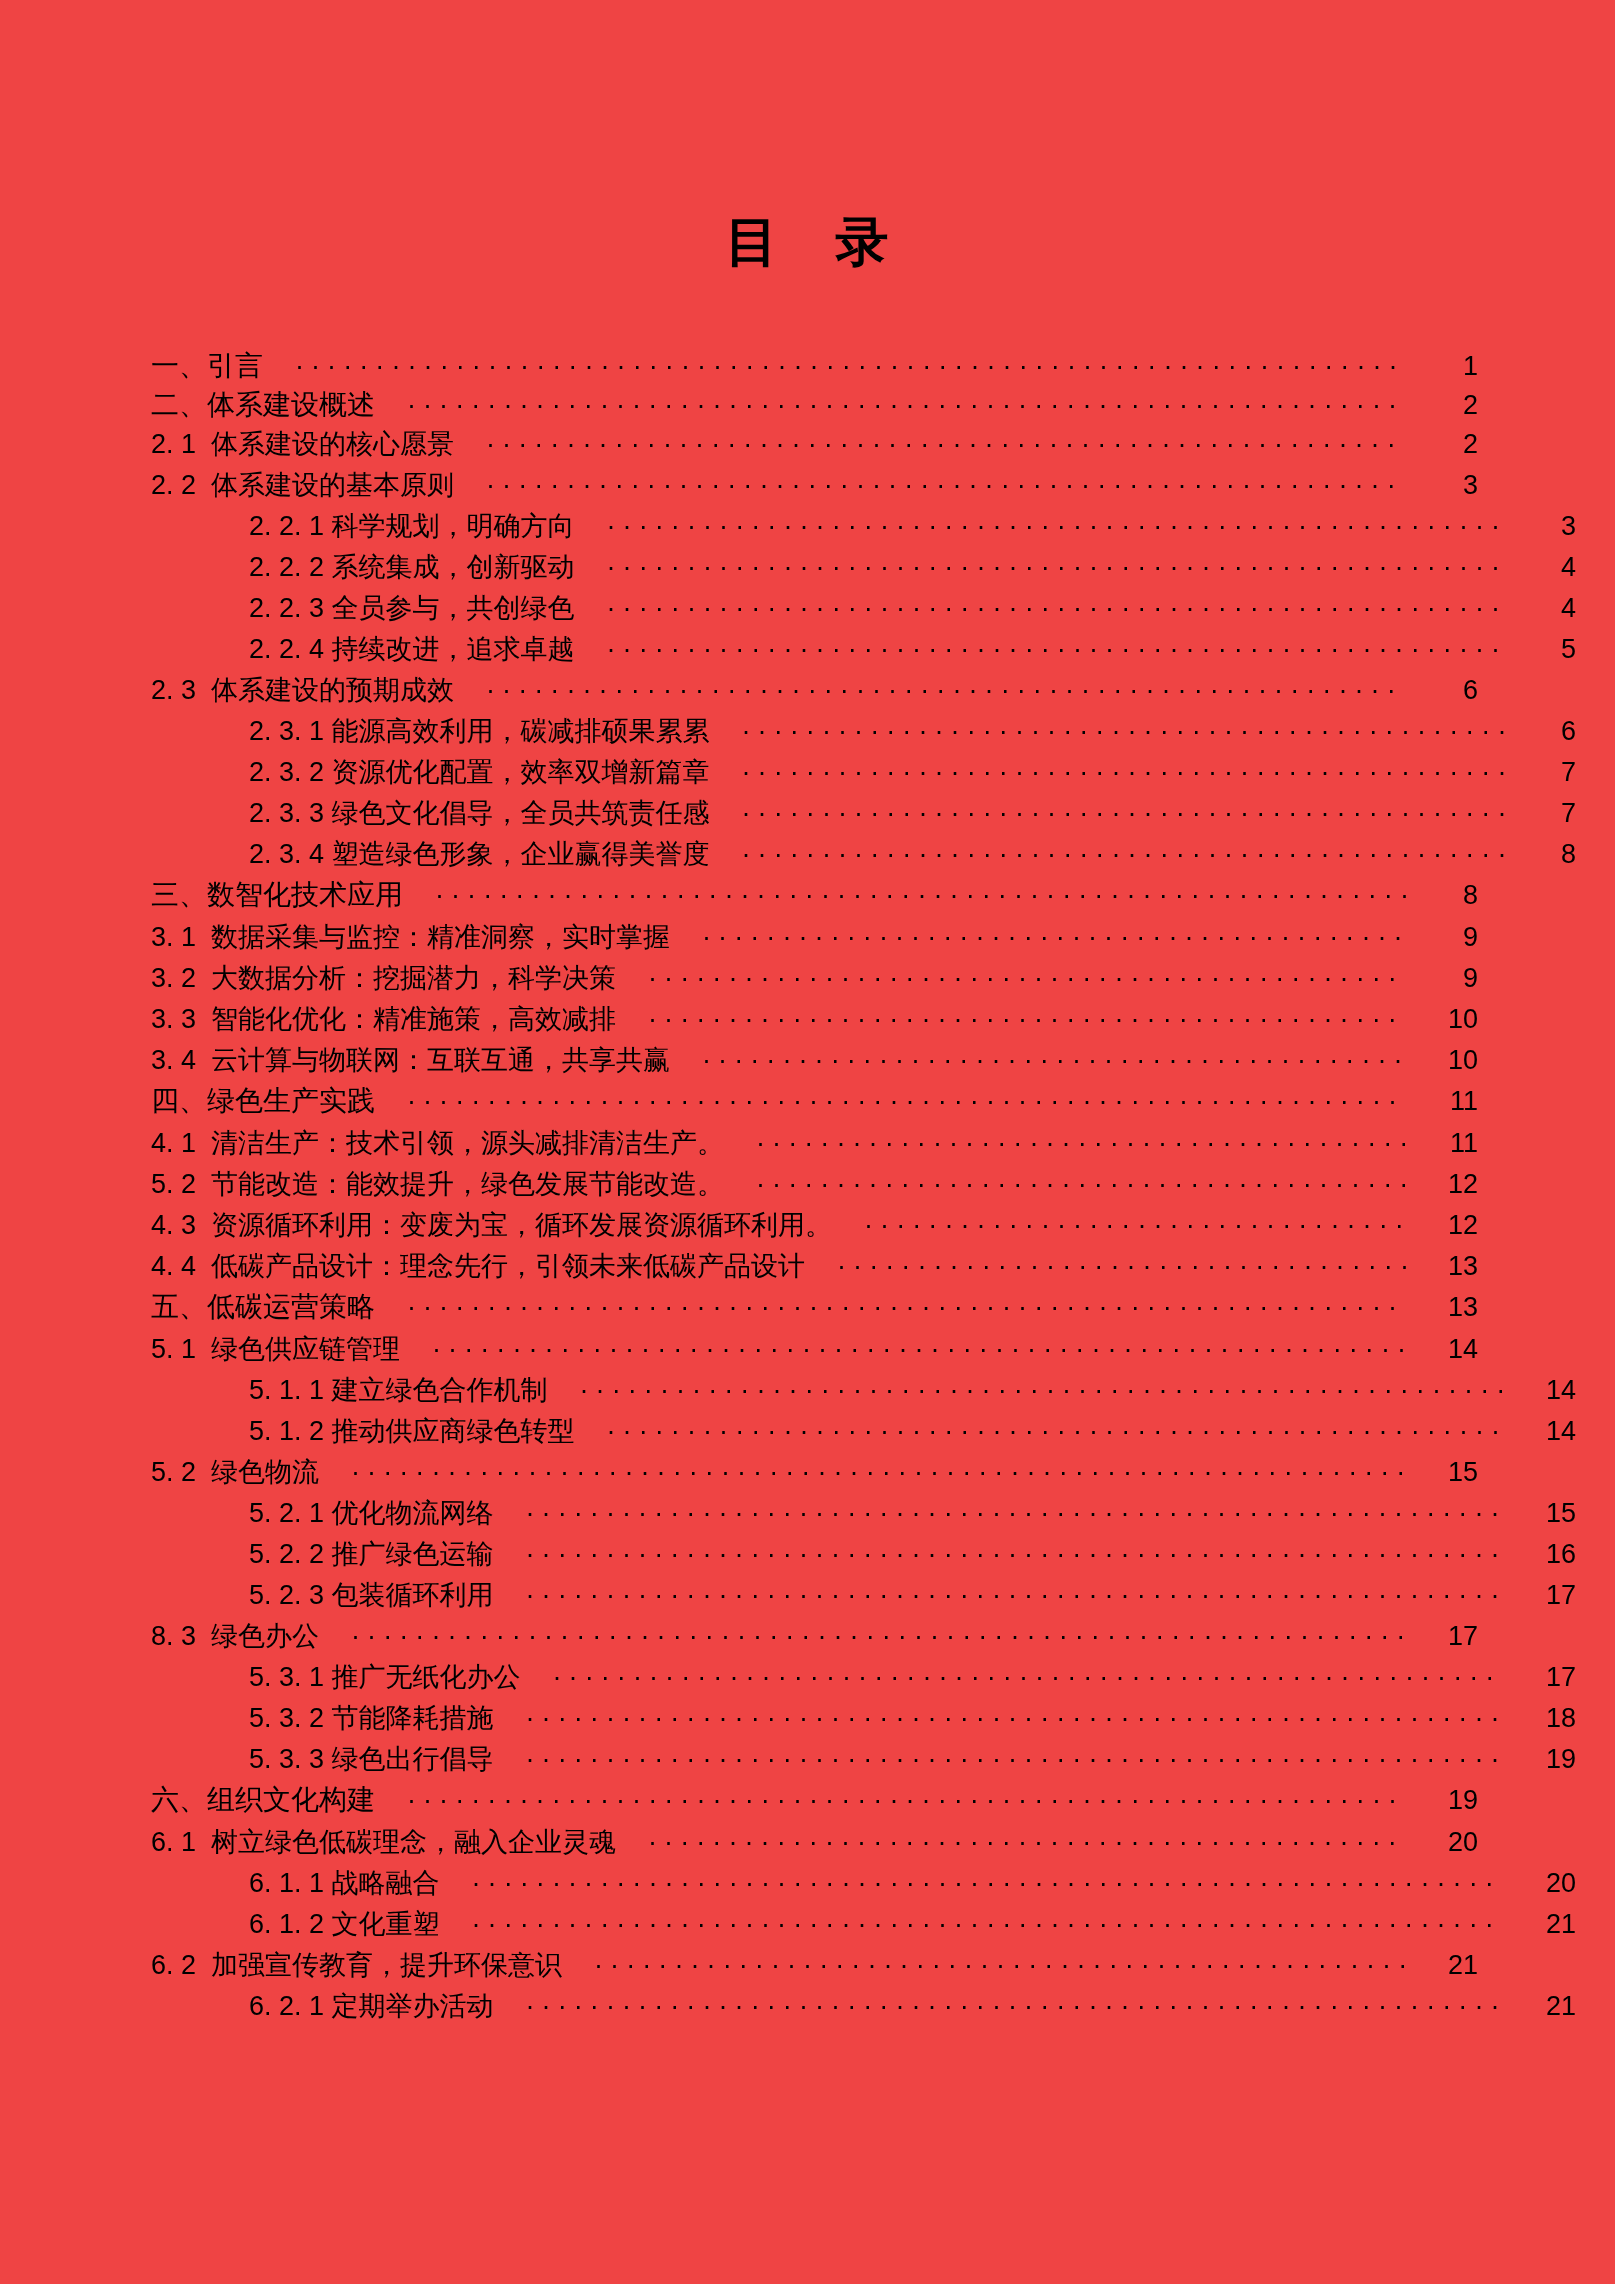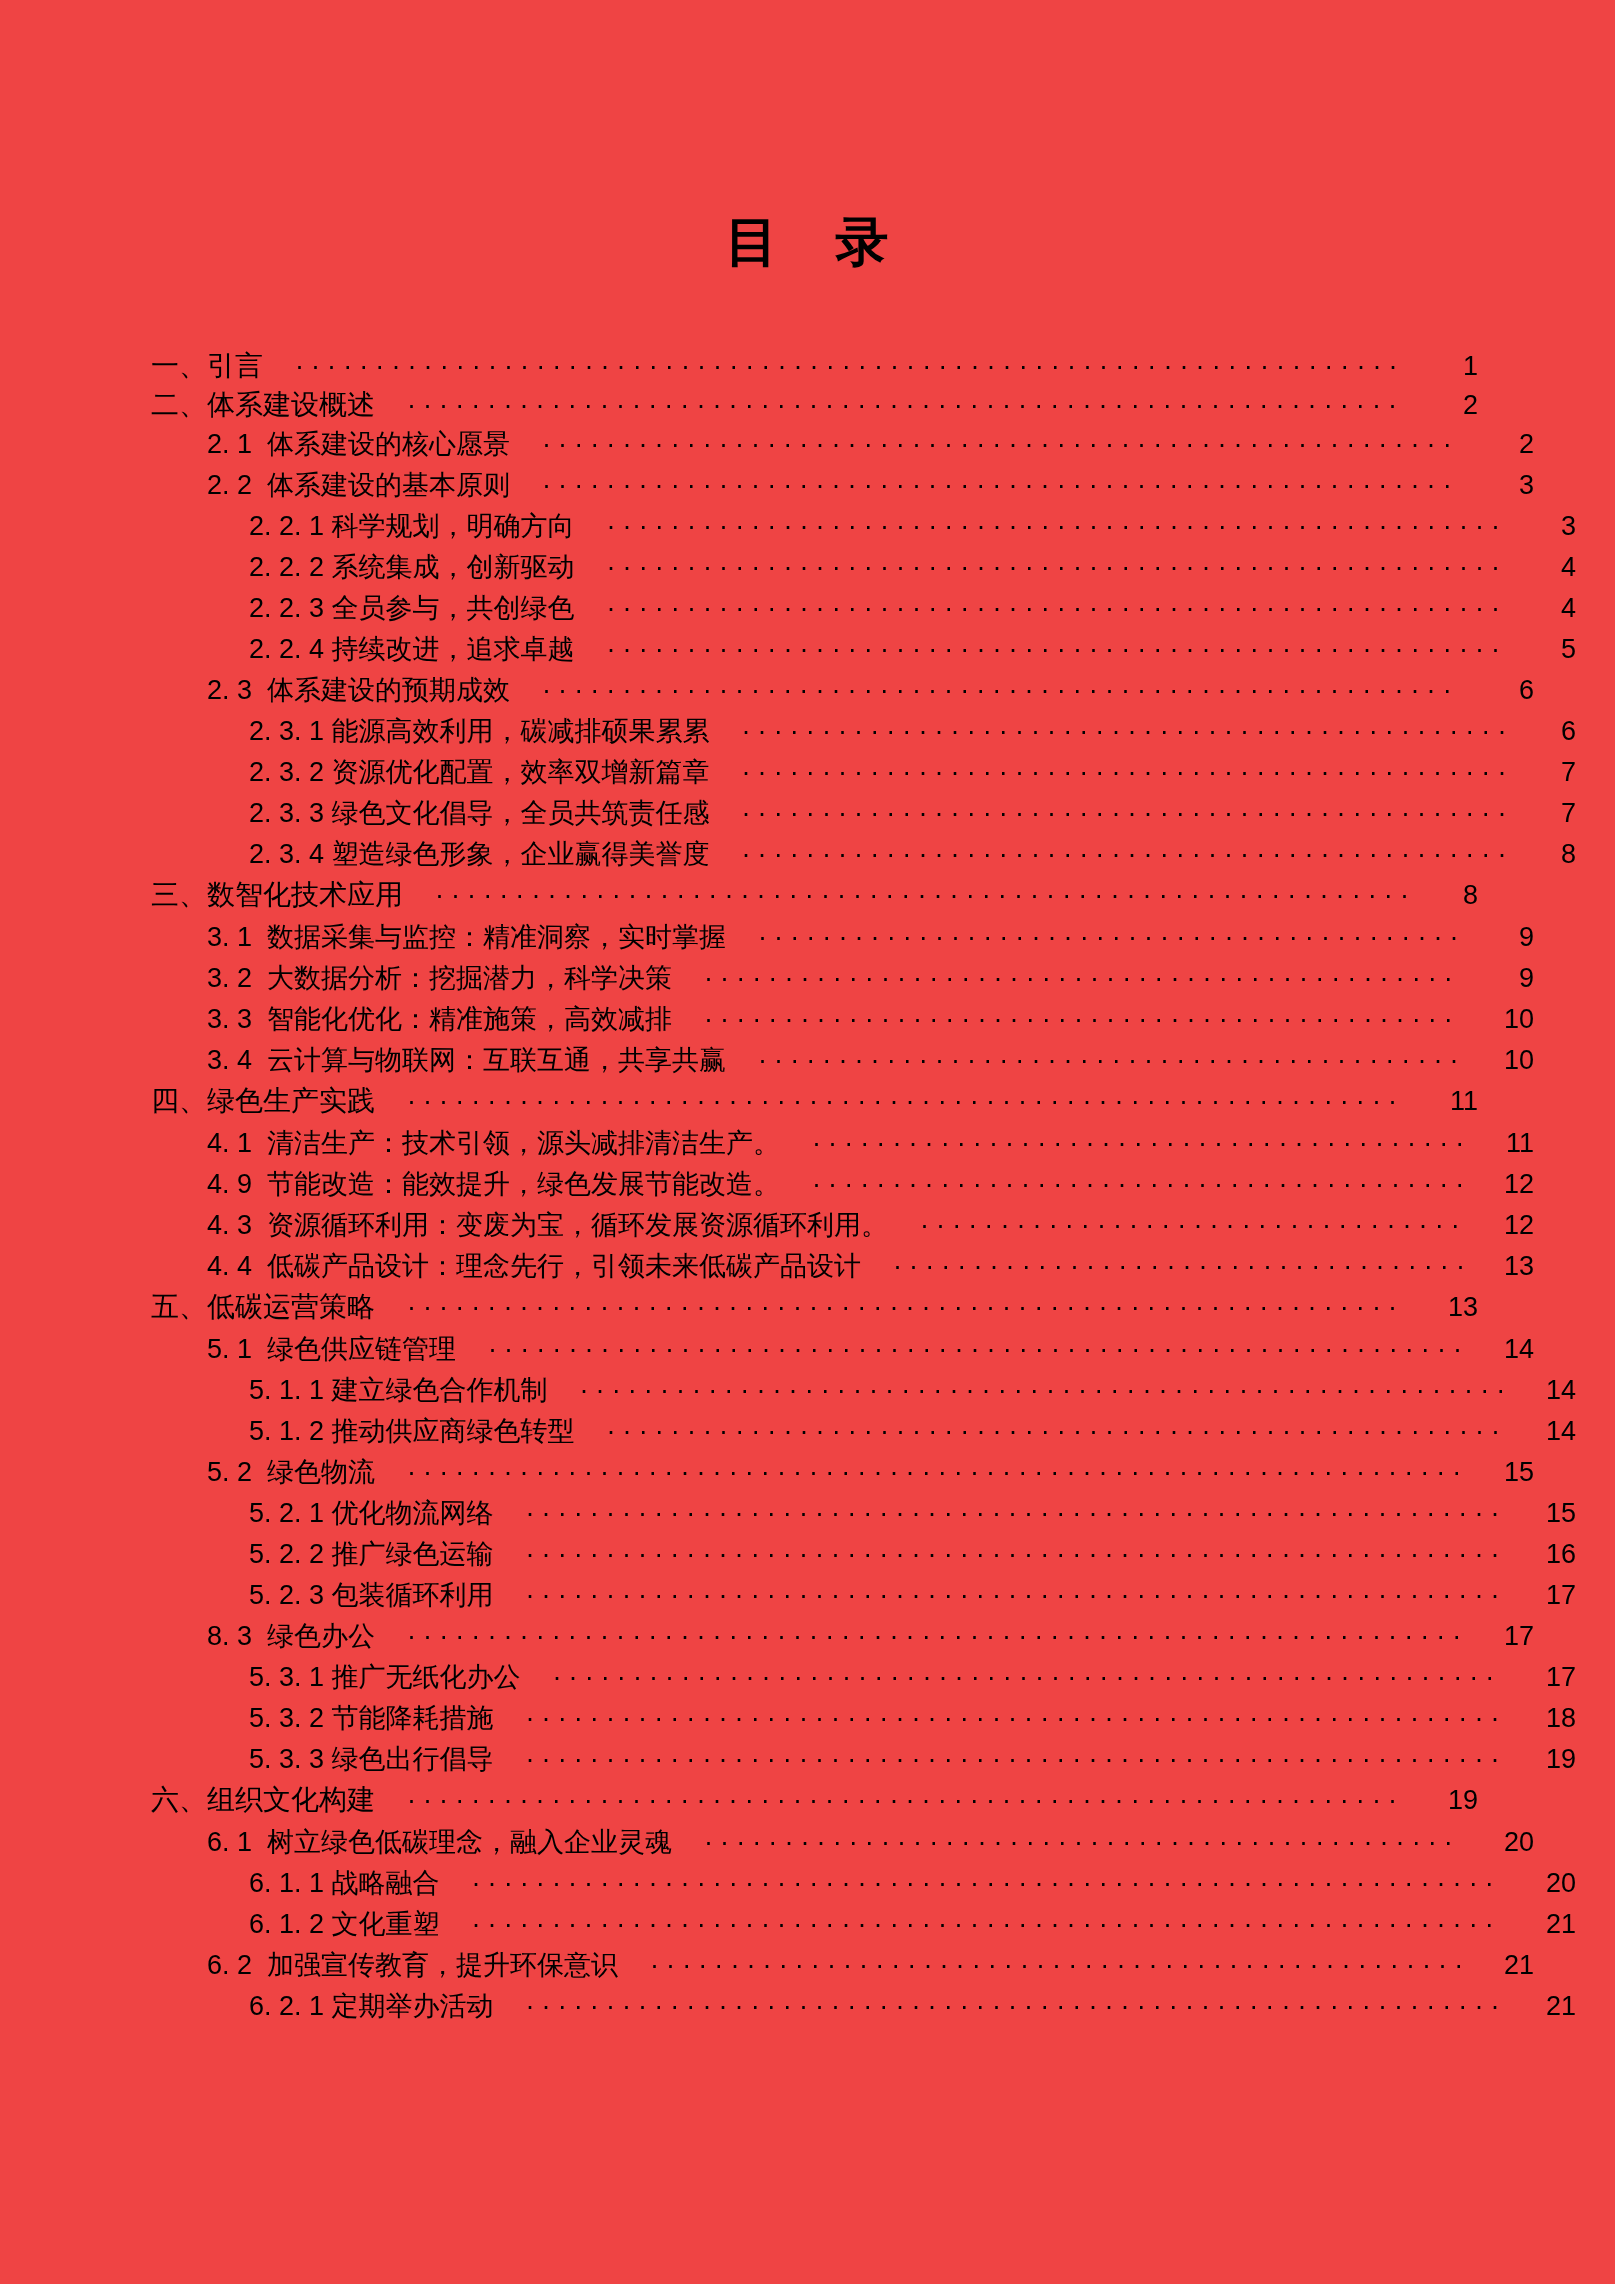--- a/index.html
+++ b/index.html
@@ -75,21 +75,21 @@
   }
   .toc-entry .pageno {
     flex: 0 0 auto;
     text-align: right;
     min-width: 35px;
     padding-left: 5.4px;
   }
 
   
   .lvl1 { margin-left: 0px;  }
-  .lvl2 { margin-left: 56px; }
+  .lvl2 { }
   .lvl3 { margin-left: 98px; }
 
   
   .lvl1 .label { font-size: 28px; }
   .lvl1 { height: 42px; }
 
   
   .toc-entry.tight { height: 39px; }
 </style>
 </head>
@@ -194,21 +194,21 @@
         <span class="label">四、绿色生产实践</span>
         <span class="leader"></span>
         <span class="pageno">11</span>
       </div>
       <div class="toc-entry lvl2">
         <span class="label">4. 1  清洁生产：技术引领，源头减排清洁生产。</span>
         <span class="leader"></span>
         <span class="pageno">11</span>
       </div>
       <div class="toc-entry lvl2">
-        <span class="label">4. 9  节能改造：能效提升，绿色发展节能改造。</span>
+        <span class="label">5. 2  节能改造：能效提升，绿色发展节能改造。</span>
         <span class="leader"></span>
         <span class="pageno">12</span>
       </div>
       <div class="toc-entry lvl2">
         <span class="label">4. 3  资源循环利用：变废为宝，循环发展资源循环利用。</span>
         <span class="leader"></span>
         <span class="pageno">12</span>
       </div>
       <div class="toc-entry lvl2">
         <span class="label">4. 4  低碳产品设计：理念先行，引领未来低碳产品设计</span>

